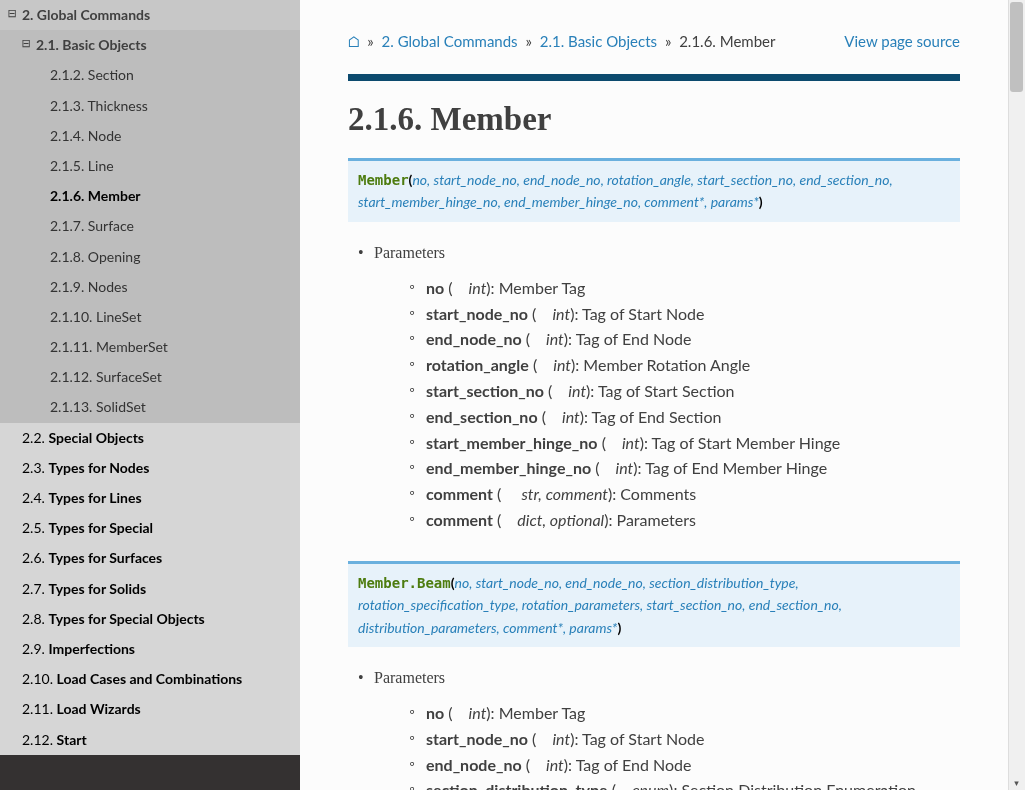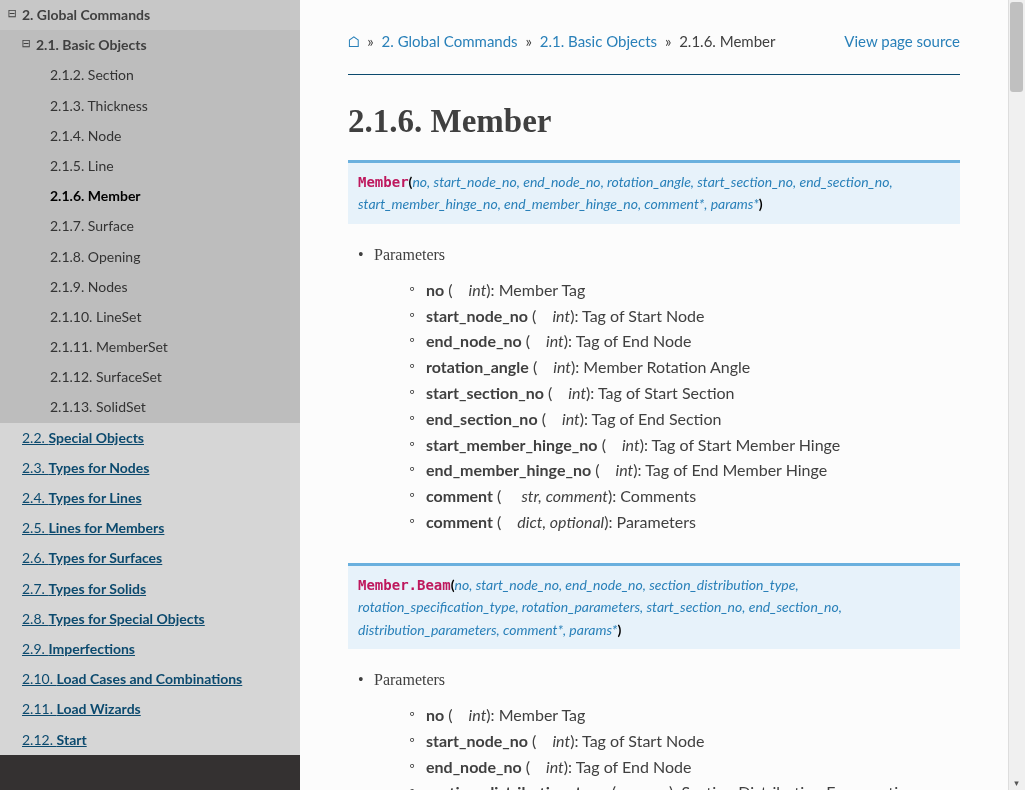--- a/index.html
+++ b/index.html
@@ -41,39 +41,39 @@
 
 .lvl2 { background:#bdbdbd; }
 .lvl2 > a { color:#404040; font-weight:700; padding:6px 12px 6px 36px; position:relative; }
 .lvl2 > a .tog { position:absolute; left:20px; top:6px; width:12px; text-align:center; font-weight:400; font-size:11px; }
 
 .lvl3 { background:#bdbdbd; }
 .lvl3 > a { color:#333; font-weight:400; padding:6px 12px 6px 50px; }
 .lvl3.current > a { font-weight:700; color:#000; }
 
 .lvl2b { background:#d6d6d6; }
-.lvl2b > a { color:#0c4a6e; font-weight:400; padding:6px 12px 6px 22px;text-decoration:underline; }
+.lvl2b > a { color:#000000; font-weight:400; padding:6px 12px 6px 22px; }
 .lvl2b > a .num { font-weight:400; }
 .lvl2b > a .lbl { font-weight:700; }
 
 
 .content { padding: 24px 48px 40px 48px; max-width: 800px; }
-.breadcrumbs { font-size: 15px; color:#404040; padding: 8px 0 24px 0; border-bottom:1px solid #0c4a6e; margin-bottom: 28px; }
+.breadcrumbs { font-size: 15px; color:#404040; padding: 8px 0 24px 0; border-bottom:7px solid #0c4a6e; margin-bottom: 20px; }
 .breadcrumbs a { color:#2980B9; text-decoration:none; }
 .breadcrumbs .sep { color:#404040; margin:0 4px; }
 .home-ic { color:#2980B9; font-size:15px; }
 .view-src { float:right; color:#2980B9; text-decoration:none; }
 
 h1 { font-family: "Roboto Slab", Georgia, serif; font-weight:700; font-size: 33px; color:#404040; margin-bottom: 20px; }
 
 .sig {
   background:#e7f2fa; border-top:3px solid #6ab0de;
   padding: 8px 10px; font-size:14px; line-height:1.6;
 }
-.sig .cls { font-family: SFMono-Regular, Consolas, monospace; font-weight:700; color:#be185d; }
+.sig .cls { font-family: SFMono-Regular, Consolas, monospace; font-weight:700; color:#4d7c0f; }
 .sig .pun { font-weight:700; color:#000; }
 .sig .arg { font-style:italic; color:#2980B9; }
 .sig .sep { color:#2980B9; font-style:italic; }
 
 .plist { margin: 22px 0 28px 0; }
 .pl-hdr { margin-left: 26px; font-size:16px; margin-bottom: 14px; position:relative;font-family:Liberation Serif, serif; }
 .pl-hdr::before { content:"•"; position:absolute; left:-16px; top:0; font-size:16px; color:#404040; }
 ul.params { list-style: none; margin-left: 78px; }
 ul.params li { position:relative; font-size:16px; line-height:1.55; margin-bottom:1px; }
 ul.params li::before { content:"∘"; position:absolute; left:-18px; top:0; font-size:13px; color:#404040; }
@@ -131,21 +131,21 @@
         <div class="lvl2b">
           <a><span class="num">2.2. </span><span class="lbl">Special Objects</span></a>
         </div>
         <div class="lvl2b">
           <a><span class="num">2.3. </span><span class="lbl">Types for Nodes</span></a>
         </div>
         <div class="lvl2b">
           <a><span class="num">2.4. </span><span class="lbl">Types for Lines</span></a>
         </div>
         <div class="lvl2b">
-          <a><span class="num">2.5. </span><span class="lbl">Lines for Members</span></a>
+          <a><span class="num">2.5. </span><span class="lbl">Types for Special</span></a>
         </div>
         <div class="lvl2b">
           <a><span class="num">2.6. </span><span class="lbl">Types for Surfaces</span></a>
         </div>
         <div class="lvl2b">
           <a><span class="num">2.7. </span><span class="lbl">Types for Solids</span></a>
         </div>
         <div class="lvl2b">
           <a><span class="num">2.8. </span><span class="lbl">Types for Special Objects</span></a>
         </div>

